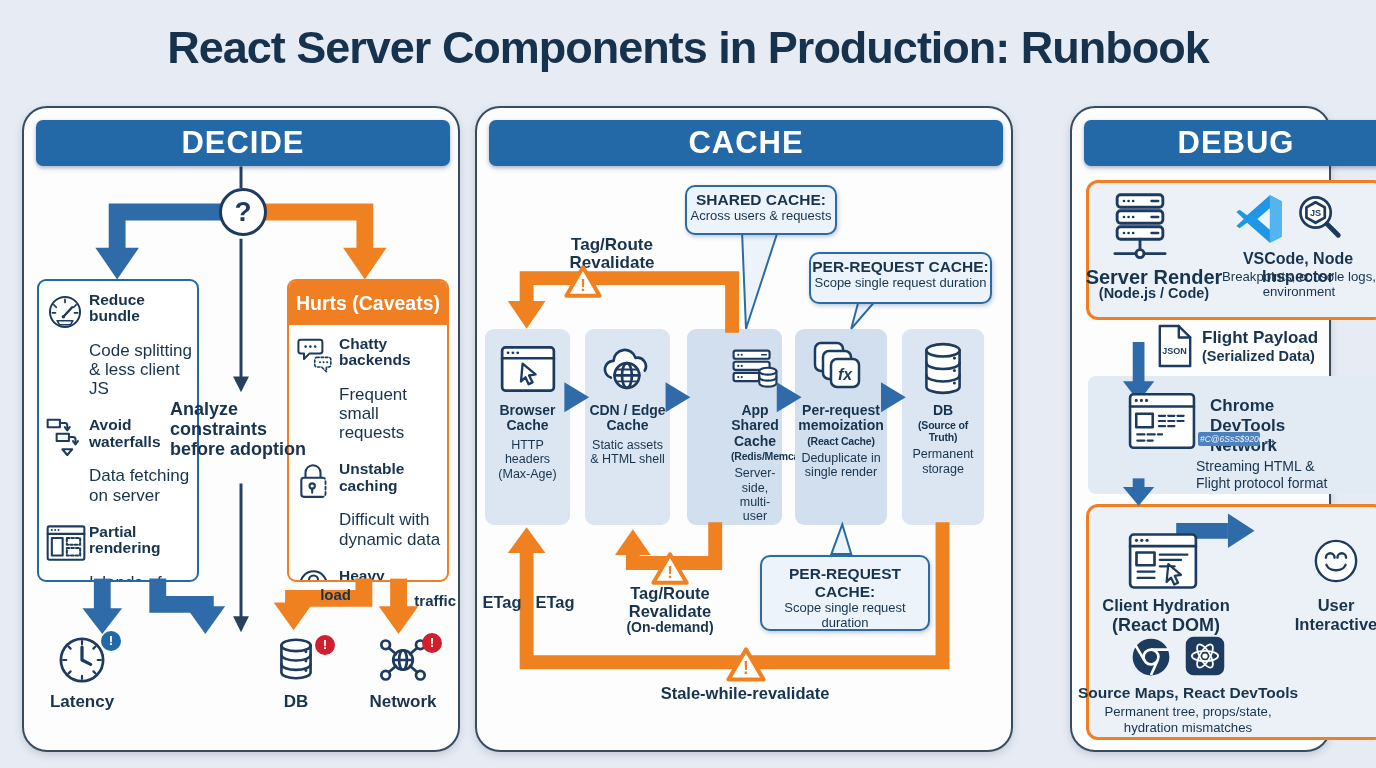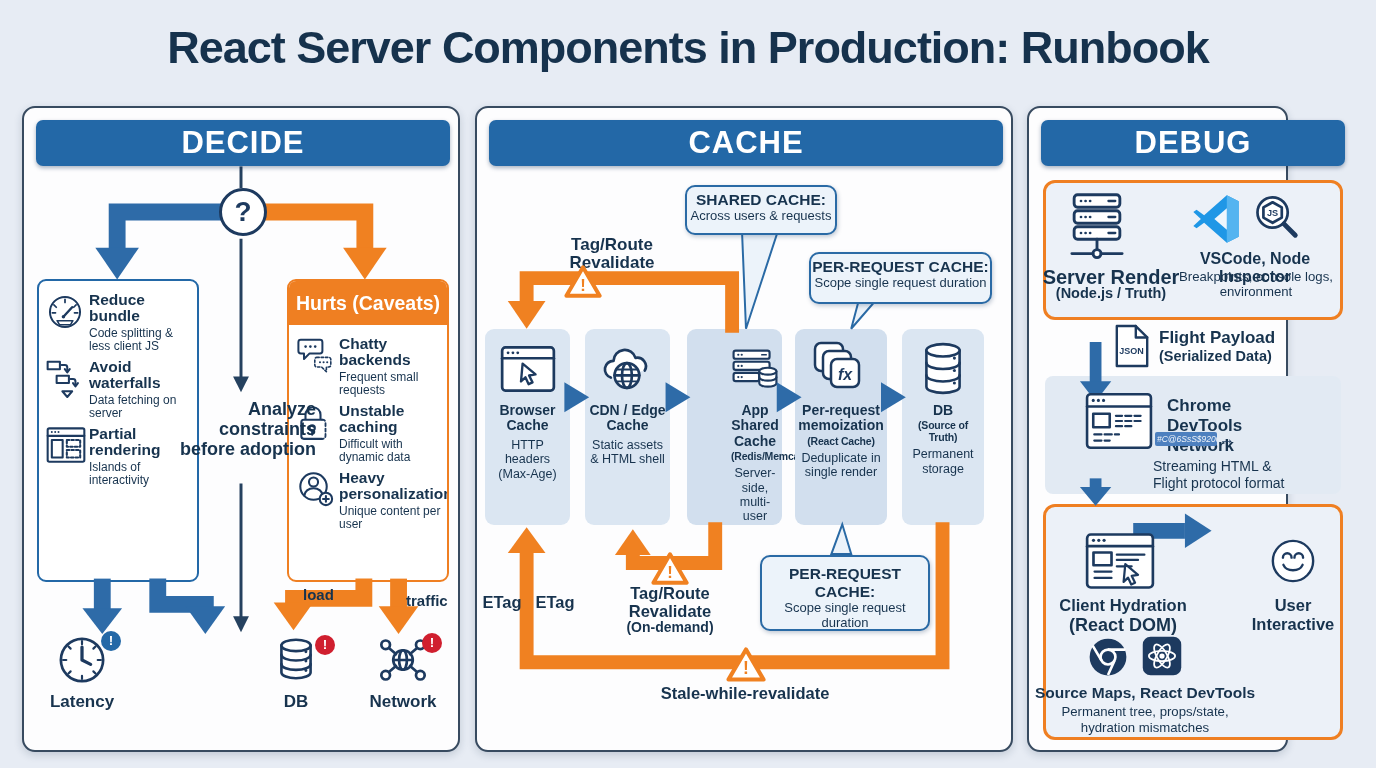--- a/index.html
+++ b/index.html
@@ -11,50 +11,50 @@
     overflow: hidden;
   }
   #stage { position:relative; width:1376px; height:768px; }
   .title {
     position:absolute; top:22px; left:0; width:100%;
     text-align:center; font-size:45px; font-weight:bold;
     letter-spacing:-1px; color:#16324d;
   }
   .panel {
     position:absolute; top:106px; height:646px;
-    background:#fdfdfe; border:2.5px solid #384b60; border-radius:13px;
+    background:#fdfdfe; border:2.5px solid #384b60; border-radius:25px;
     box-shadow:0 3px 8px rgba(30,50,80,.18);
   }
   .panel svg.arrows { position:absolute; left:0; top:0; width:100%; height:100%; z-index:2; overflow:visible; }
   .bar {
     position:absolute; left:12px; top:12px; height:46px; z-index:3;
     background:#2368a7; border-radius:7px; color:#fff; font-weight:bold;
     font-size:31px; letter-spacing:1px; display:flex; align-items:center; justify-content:center;
     box-shadow:0 2px 4px rgba(10,40,80,.35);
   }.z4{z-index:4}
   
   .sideBox { position:absolute; top:171px; width:162px; height:303px; background:#fff; border-radius:9px; z-index:1; overflow:hidden; }
   .sideBox.blueB { border:2.5px solid #2368a7; }
   .sideBox.orangeB { border:2.5px solid #ef7f22; }
   .sideHead { height:44px; color:#fff; font-weight:bold; font-size:19.5px; display:flex; align-items:center; justify-content:center; }
   .sideHead.blueH { background:#2368a7; }
   .sideHead.orangeH { background:#ef7f22; }
-  .miniList { padding:11px 0 0 0; display:flex; flex-direction:column; gap:5px; }
+  .miniList { padding:11px 0 0 0; display:flex; flex-direction:column; gap:19px; }
   .mini-item { display:flex; gap:5px; padding:0 4px 0 7px; align-items:flex-start; }
   .mini-icon { flex:0 0 38px; width:38px; height:42px; }
   .mini-title { font-weight:bold; font-size:15.5px; line-height:1.06; }
-  .mini-sub { font-size:12px; line-height:1.13; margin-top:2px; }
+  .mini-sub { font-size:17px; line-height:1.13; margin-top:16px; }
   .q-circle {
     position:absolute; left:195px; top:80px; width:48px; height:48px; z-index:3;
     background:#fff; border:3.5px solid #1d3a5f; border-radius:50%;
     display:flex; align-items:center; justify-content:center;
     font-size:28px; font-weight:bold; color:#1d3a5f;
   }
-  .analyze { position:absolute; left:146px; top:292px; width:146px; z-index:3; text-align:right; font-weight:bold; font-size:18px; line-height:1.1; }
-  .edge-lbl { position:absolute; z-index:3; font-weight:bold; font-size:15px; text-align:left; }
+  .analyze { position:absolute; left:146px; top:292px; width:146px; z-index:3; text-align:left; font-weight:bold; font-size:18px; line-height:1.1; }
+  .edge-lbl { position:absolute; z-index:3; font-weight:bold; font-size:15px; text-align:right; }
   .outcome { position:absolute; top:524px; width:104px; z-index:3; text-align:center; }
   .outIcon { height:56px; display:flex; align-items:center; justify-content:center; }
   .outLabel { font-weight:bold; font-size:17px; margin-top:4px; }
   .badge { position:absolute; width:20px; height:20px; border-radius:50%; color:#fff; font-weight:bold; font-size:13.5px; line-height:20px; text-align:center; z-index:4; }
   .badge.red { background:#d01f2f; } .badge.blue { background:#2368a7; }
   
   .card { position:absolute; top:221px; height:196px; background:#dbe6f2; border-radius:9px; z-index:1; text-align:center; padding:8px 3px 0; }
   .card.dk { background:#d2dfee; }
   .cardIcon { height:64px; display:flex; align-items:center; justify-content:center;text-align:right; }
   .cardTitle { font-weight:bold; font-size:14px; line-height:1.1; margin-top:2px; }
@@ -409,21 +409,21 @@
 
     <div class="warn" style="left:249px; top:538px;">
       <svg viewBox="0 0 48 44" width="40" height="37">
           <path d="M24 4 L45 40 H3 Z" fill="#fff" stroke="#f08121" stroke-width="5" stroke-linejoin="round"></path>
           <text x="24" y="34" text-anchor="middle" font-size="21" font-weight="bold" fill="#f08121">!</text>
         </svg>
     </div>
     <div class="lbl" style="left:178px; top:577px; width:180px; font-size:16.5px;">Stale-while-revalidate</div>
   </div>
 
-  <div class="panel" style="left:1027px; width:261px;">
+  <div class="panel" style="left:1070px; width:261px;">
     <div class="dbgBox orangeBox" style="left:14px; top:72px; width:300px; height:140px;"></div>
     <div class="dbgBox plainBox" style="left:16px; top:268px; width:296px; height:118px;"></div>
     <div class="dbgBox orangeBox" style="left:14px; top:396px; width:300px; height:236px;"></div>
 
     <svg class="arrows" viewBox="0 0 328 646">
       <line x1="85" y1="212" x2="85" y2="264" stroke="#2e6ba8" stroke-width="15"></line>
       <polygon points="65,262 105,262 85,288" fill="#2e6ba8"></polygon>
       <line x1="85" y1="386" x2="85" y2="399" stroke="#2e6ba8" stroke-width="15"></line>
       <polygon points="65,397 105,397 85,421" fill="#2e6ba8"></polygon>
       <line x1="133" y1="453" x2="199" y2="453" stroke="#2e6ba8" stroke-width="20"></line>
@@ -446,21 +446,21 @@
         <circle cx="14" cy="35.5" r="1.2" fill="#1d3a5f" stroke="none"></circle>
           <circle cx="18" cy="35.5" r="1.2" fill="#1d3a5f" stroke="none"></circle>
           <circle cx="22" cy="35.5" r="1.2" fill="#1d3a5f" stroke="none"></circle>
         <path d="M38 7.5 h6 M38 21.5 h6 M38 35.5 h6" stroke-width="2"></path>
         <path d="M28 41 v9"></path>
         <circle cx="28" cy="53.5" r="3.5" fill="#fff"></circle>
         <path d="M6 53.5 H24.5 M31.5 53.5 H50"></path>
       </svg>
     </div>
     <div class="dtext b ctr" style="left:4px; top:158px; width:156px; font-size:20px;">Server Render</div>
-    <div class="dtext b ctr" style="left:4px; top:177px; width:156px; font-size:14.5px;">(Node.js / Truth)</div>
+    <div class="dtext b ctr" style="left:4px; top:177px; width:156px; font-size:14.5px;">(Node.js / Code)</div>
 
     <div class="dtext" style="left:160px; top:84px;">
       <svg viewBox="0 0 50 50" width="54" height="54">
         <path d="M35 3 L14 21.5 L7 16.5 L4 18.5 L11 25 L4 31.5 L7 33.5 L14 28.5 L35 47 L46 41.5 V8.5 Z" fill="#1f97e6"></path>
         <path d="M35 3 L46 8.5 V41.5 L35 47 Z" fill="#54b4f0"></path>
         <path d="M35 15 L23.5 25 L35 35 Z" fill="#eef6fd"></path>
       </svg>
     </div>
     <div class="dtext" style="left:222px; top:84px;">
       <svg class="ic" viewBox="0 0 50 50" width="54" height="54" stroke-width="2.4">

